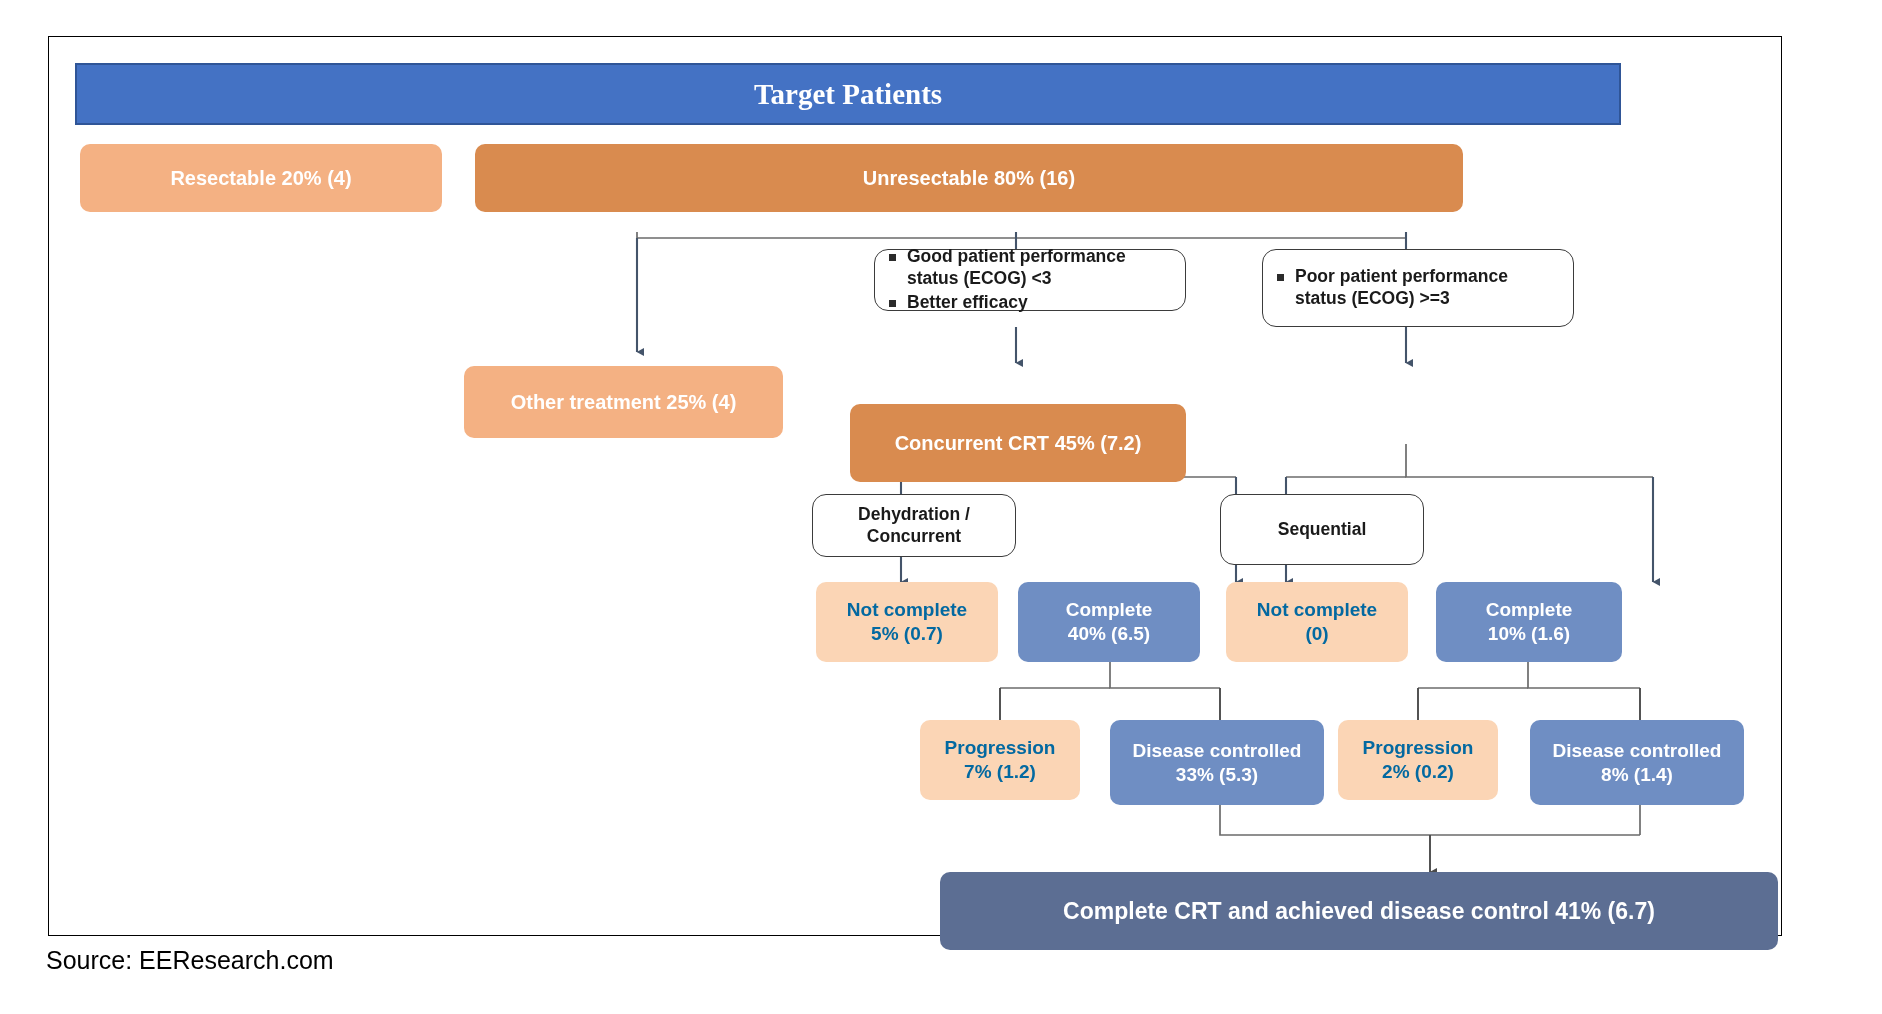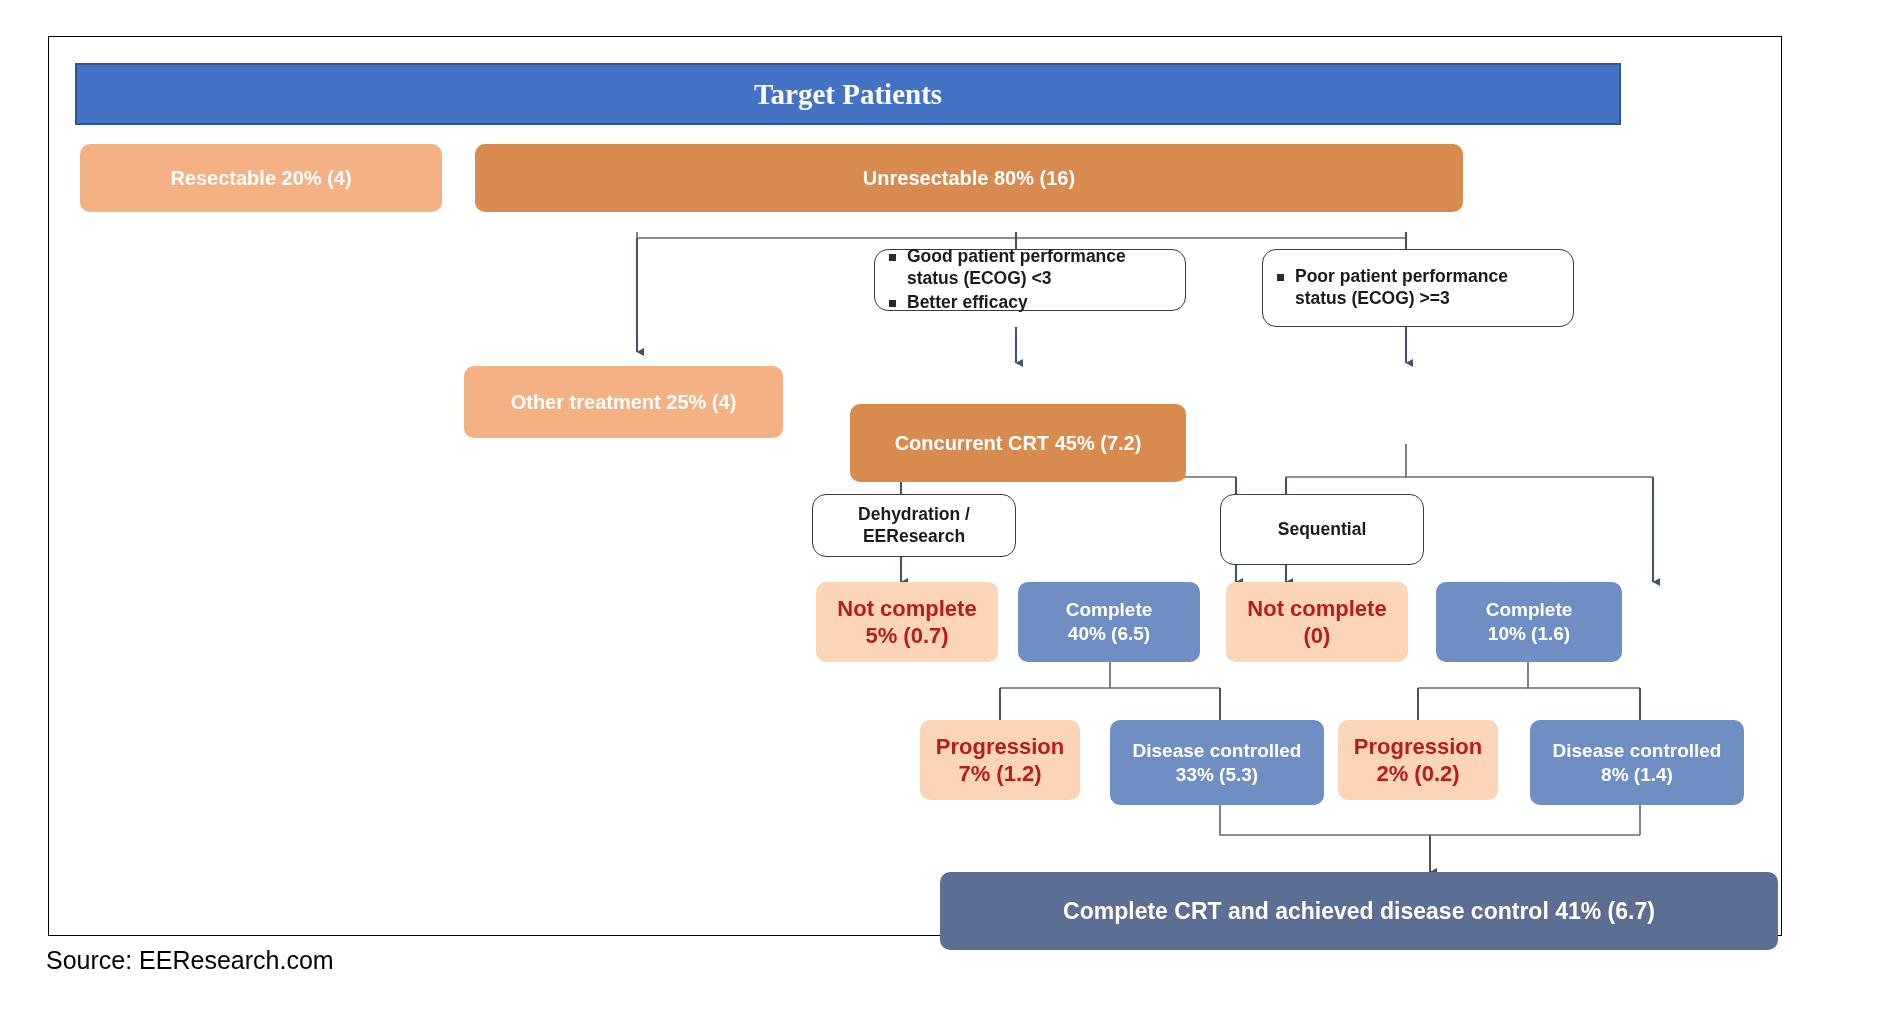--- a/index.html
+++ b/index.html
@@ -60,23 +60,23 @@
     font-size: 20px;
   }
   .orange-light {
     background: #f4b183;
     color: #ffffff;
     font-weight: bold;
     font-size: 20px;
   }
   .peach {
     background: #fbd5b5;
-    color: #b91c1c;
-    font-weight: bold;
-    font-size: 22px;
+    color: #0369a1;
+    font-weight: bold;
+    font-size: 19px;
   }
   .blue-mid {
     background: #6f8ec3;
     color: #ffffff;
     font-weight: bold;
     font-size: 19px;
   }
   .blue-dark {
     background: #5c6e93;
     color: #ffffff;
@@ -233,21 +233,21 @@
   </div>
 
   <div class="box orange-dark" style="left:850px; top:384px; width:336px; height:78px;margin-top:20px;">
     <div class="lines">Concurrent CRT 45% (7.2)</div>
   </div>
 
 
   <div class="box note note-center" style="left:812px; top:494px; width:204px; height:63px;">
     <div class="lines">
       <div>Dehydration /</div>
-      <div>EEResearch</div>
+      <div>Concurrent</div>
     </div>
   </div>
 
   <div class="box note note-center" style="left:1220px; top:494px; width:204px; height:71px;">
     <div class="lines">Sequential</div>
   </div>
 
   <div class="box peach" style="left:816px; top:582px; width:182px; height:80px;">
     <div class="lines">
       <div>Not complete</div>

